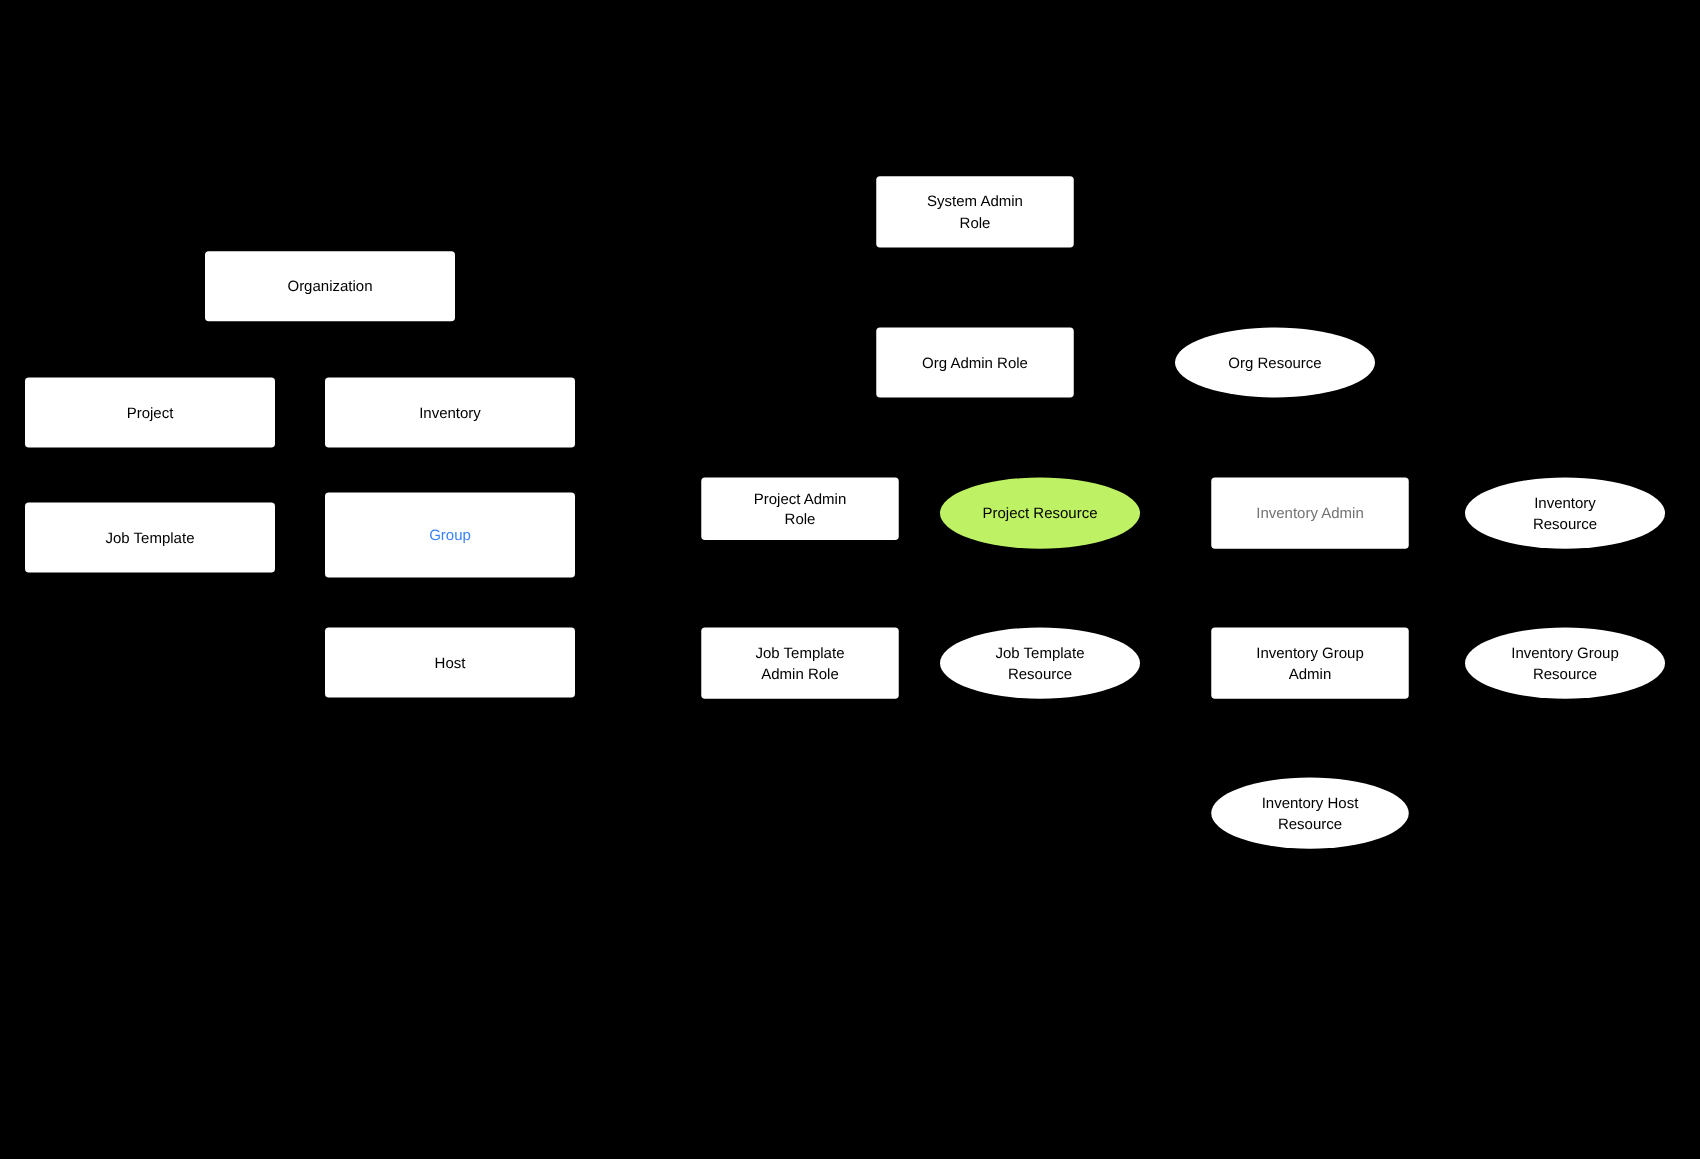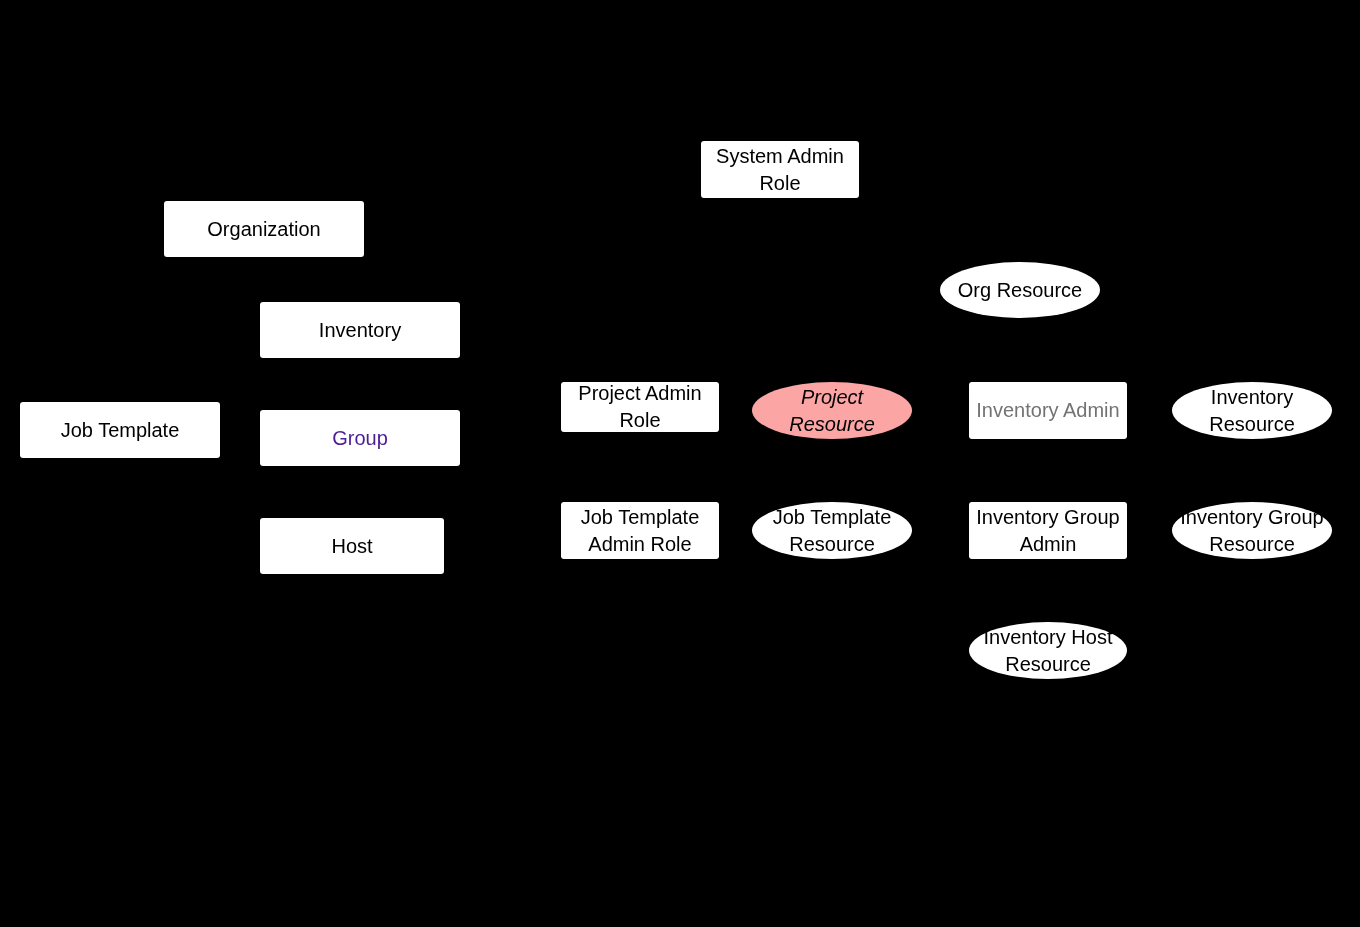--- a/index.html
+++ b/index.html
@@ -16,48 +16,50 @@
     font-family: "Liberation Sans", sans-serif;
   }
   .node {
     position: absolute;
     background: #ffffff;
     color: #000000;
     display: flex;
     align-items: center;
     justify-content: center;
     text-align: center;
-    font-size: 20px;
+    font-size: 12px;
     line-height: 1.35;
     box-sizing: border-box;
     padding: 2px 6px;
     white-space: pre-line;
   }
   .rect {
     border-radius: 3px;
   }
   .ellipse {
     border-radius: 50% / 50%;
   }
 </style>
 </head>
 <body>
 
 <div id="canvas" style="background: rgb(0, 0, 0);">
     <div class="node rect" style="left: 140px; top: 201px; width: 200px; height: 56px; background: rgb(255, 255, 255); color: rgb(0, 0, 0); margin-left: 24px;">Organization</div>
+    <div class="node rect" style="left: 20px; top: 302px; width: 200px; height: 56px; background: rgb(255, 255, 255); color: rgb(0, 0, 0);">Project</div>
     <div class="node rect" style="left: 260px; top: 302px; width: 200px; height: 56px; background: rgb(255, 255, 255); color: rgb(0, 0, 0);">Inventory</div>
     <div class="node rect" style="left: 20px; top: 402px; width: 200px; height: 56px; background: rgb(255, 255, 255); color: rgb(0, 0, 0);">Job Template</div>
-    <div class="node rect" style="left: 260px; top: 410px; width: 200px; height: 56px; background: rgb(255, 255, 255); color: #4c1d95;">Group</div>
-    <div class="node rect" style="left: 260px; top: 502px; width: 184px; height: 56px; background: rgb(255, 255, 255); color: rgb(0, 0, 0); margin-top: 16px;">Host</div>
+    <div class="node rect" style="left: 260px; top: 394px; width: 200px; height: 68px; background: rgb(255, 255, 255); color: #3b82f6;">Group</div>
+    <div class="node rect" style="left: 260px; top: 502px; width: 200px; height: 56px; background: rgb(255, 255, 255); color: rgb(0, 0, 0);">Host</div>
     <div class="node rect" style="left: 701px; top: 141px; width: 158px; height: 57px; background: rgb(255, 255, 255); color: rgb(0, 0, 0);">System Admin
 Role</div>
+    <div class="node rect" style="left: 701px; top: 262px; width: 158px; height: 56px; background: rgb(255, 255, 255); color: rgb(0, 0, 0);">Org Admin Role</div>
     <div class="node ellipse" style="left: 940px; top: 262px; width: 160px; height: 56px; background: rgb(255, 255, 255); color: rgb(0, 0, 0);">Org Resource</div>
     <div class="node rect" style="left: 561px; top: 382px; width: 158px; height: 50px; background: rgb(255, 255, 255); color: rgb(0, 0, 0);">Project Admin
 Role</div>
-    <div class="node ellipse" style="left: 752px; top: 382px; width: 160px; height: 57px; background: #fca5a5; color: rgb(0, 0, 0); font-style: italic;">Project Resource</div>
+    <div class="node ellipse" style="left: 752px; top: 382px; width: 160px; height: 57px; background: #bef264; color: rgb(0, 0, 0);">Project Resource</div>
     <div class="node rect" style="left: 969px; top: 382px; width: 158px; height: 57px; background: rgb(255, 255, 255); color: #737373;">Inventory Admin</div>
     <div class="node ellipse" style="left: 1172px; top: 382px; width: 160px; height: 57px; background: rgb(255, 255, 255); color: rgb(0, 0, 0);">Inventory
 Resource</div>
     <div class="node rect" style="left: 561px; top: 502px; width: 158px; height: 57px; background: rgb(255, 255, 255); color: rgb(0, 0, 0);">Job Template
 Admin Role</div>
     <div class="node ellipse" style="left: 752px; top: 502px; width: 160px; height: 57px; background: rgb(255, 255, 255); color: rgb(0, 0, 0);">Job Template
 Resource</div>
     <div class="node rect" style="left: 969px; top: 502px; width: 158px; height: 57px; background: rgb(255, 255, 255); color: rgb(0, 0, 0);">Inventory Group
 Admin</div>
     <div class="node ellipse" style="left: 1172px; top: 502px; width: 160px; height: 57px; background: rgb(255, 255, 255); color: rgb(0, 0, 0);">Inventory Group

